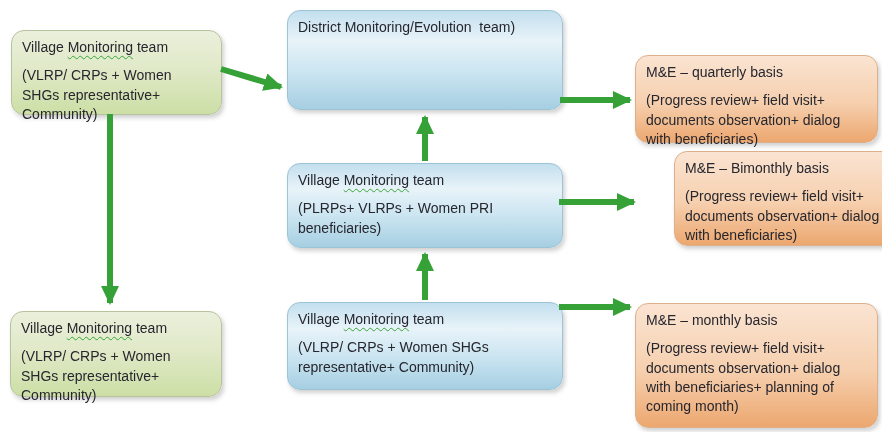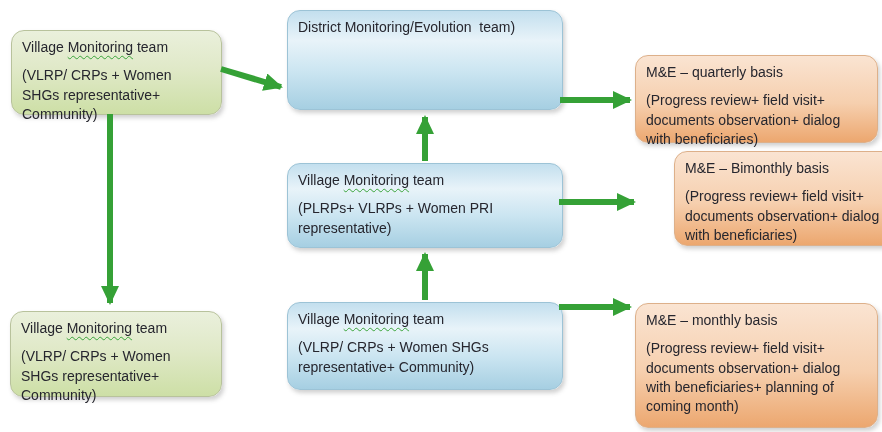--- a/index.html
+++ b/index.html
@@ -73,21 +73,21 @@
     <div class="title"><span>Village </span><span class="wavy">Monitoring</span><span> team</span></div>
     <div class="body">(VLRP/ CRPs + Women SHGs representative+ Community)</div>
   </div>
 
   <div class="box blue" id="b-district">
     <div class="title"><span>District Monitoring/Evolution  team)</span><span class="wavy"></span><span></span></div>
   </div>
 
   <div class="box blue" id="b-cluster">
     <div class="title"><span>Village </span><span class="wavy">Monitoring</span><span> team</span></div>
-    <div class="body">(PLRPs+ VLRPs + Women PRI representative)</div>
+    <div class="body">(PLRPs+ VLRPs + Women PRI beneficiaries)</div>
   </div>
 
   <div class="box blue" id="b-village-center">
     <div class="title"><span>Village </span><span class="wavy">Monitoring</span><span> team</span></div>
     <div class="body">(VLRP/ CRPs + Women SHGs representative+ Community)</div>
   </div>
 
   <div class="box orange" id="b-me-quarterly">
     <div class="title">M&amp;E – quarterly basis</div>
     <div class="body">(Progress review+ field visit+ documents observation+ dialog with beneficiaries)</div>

